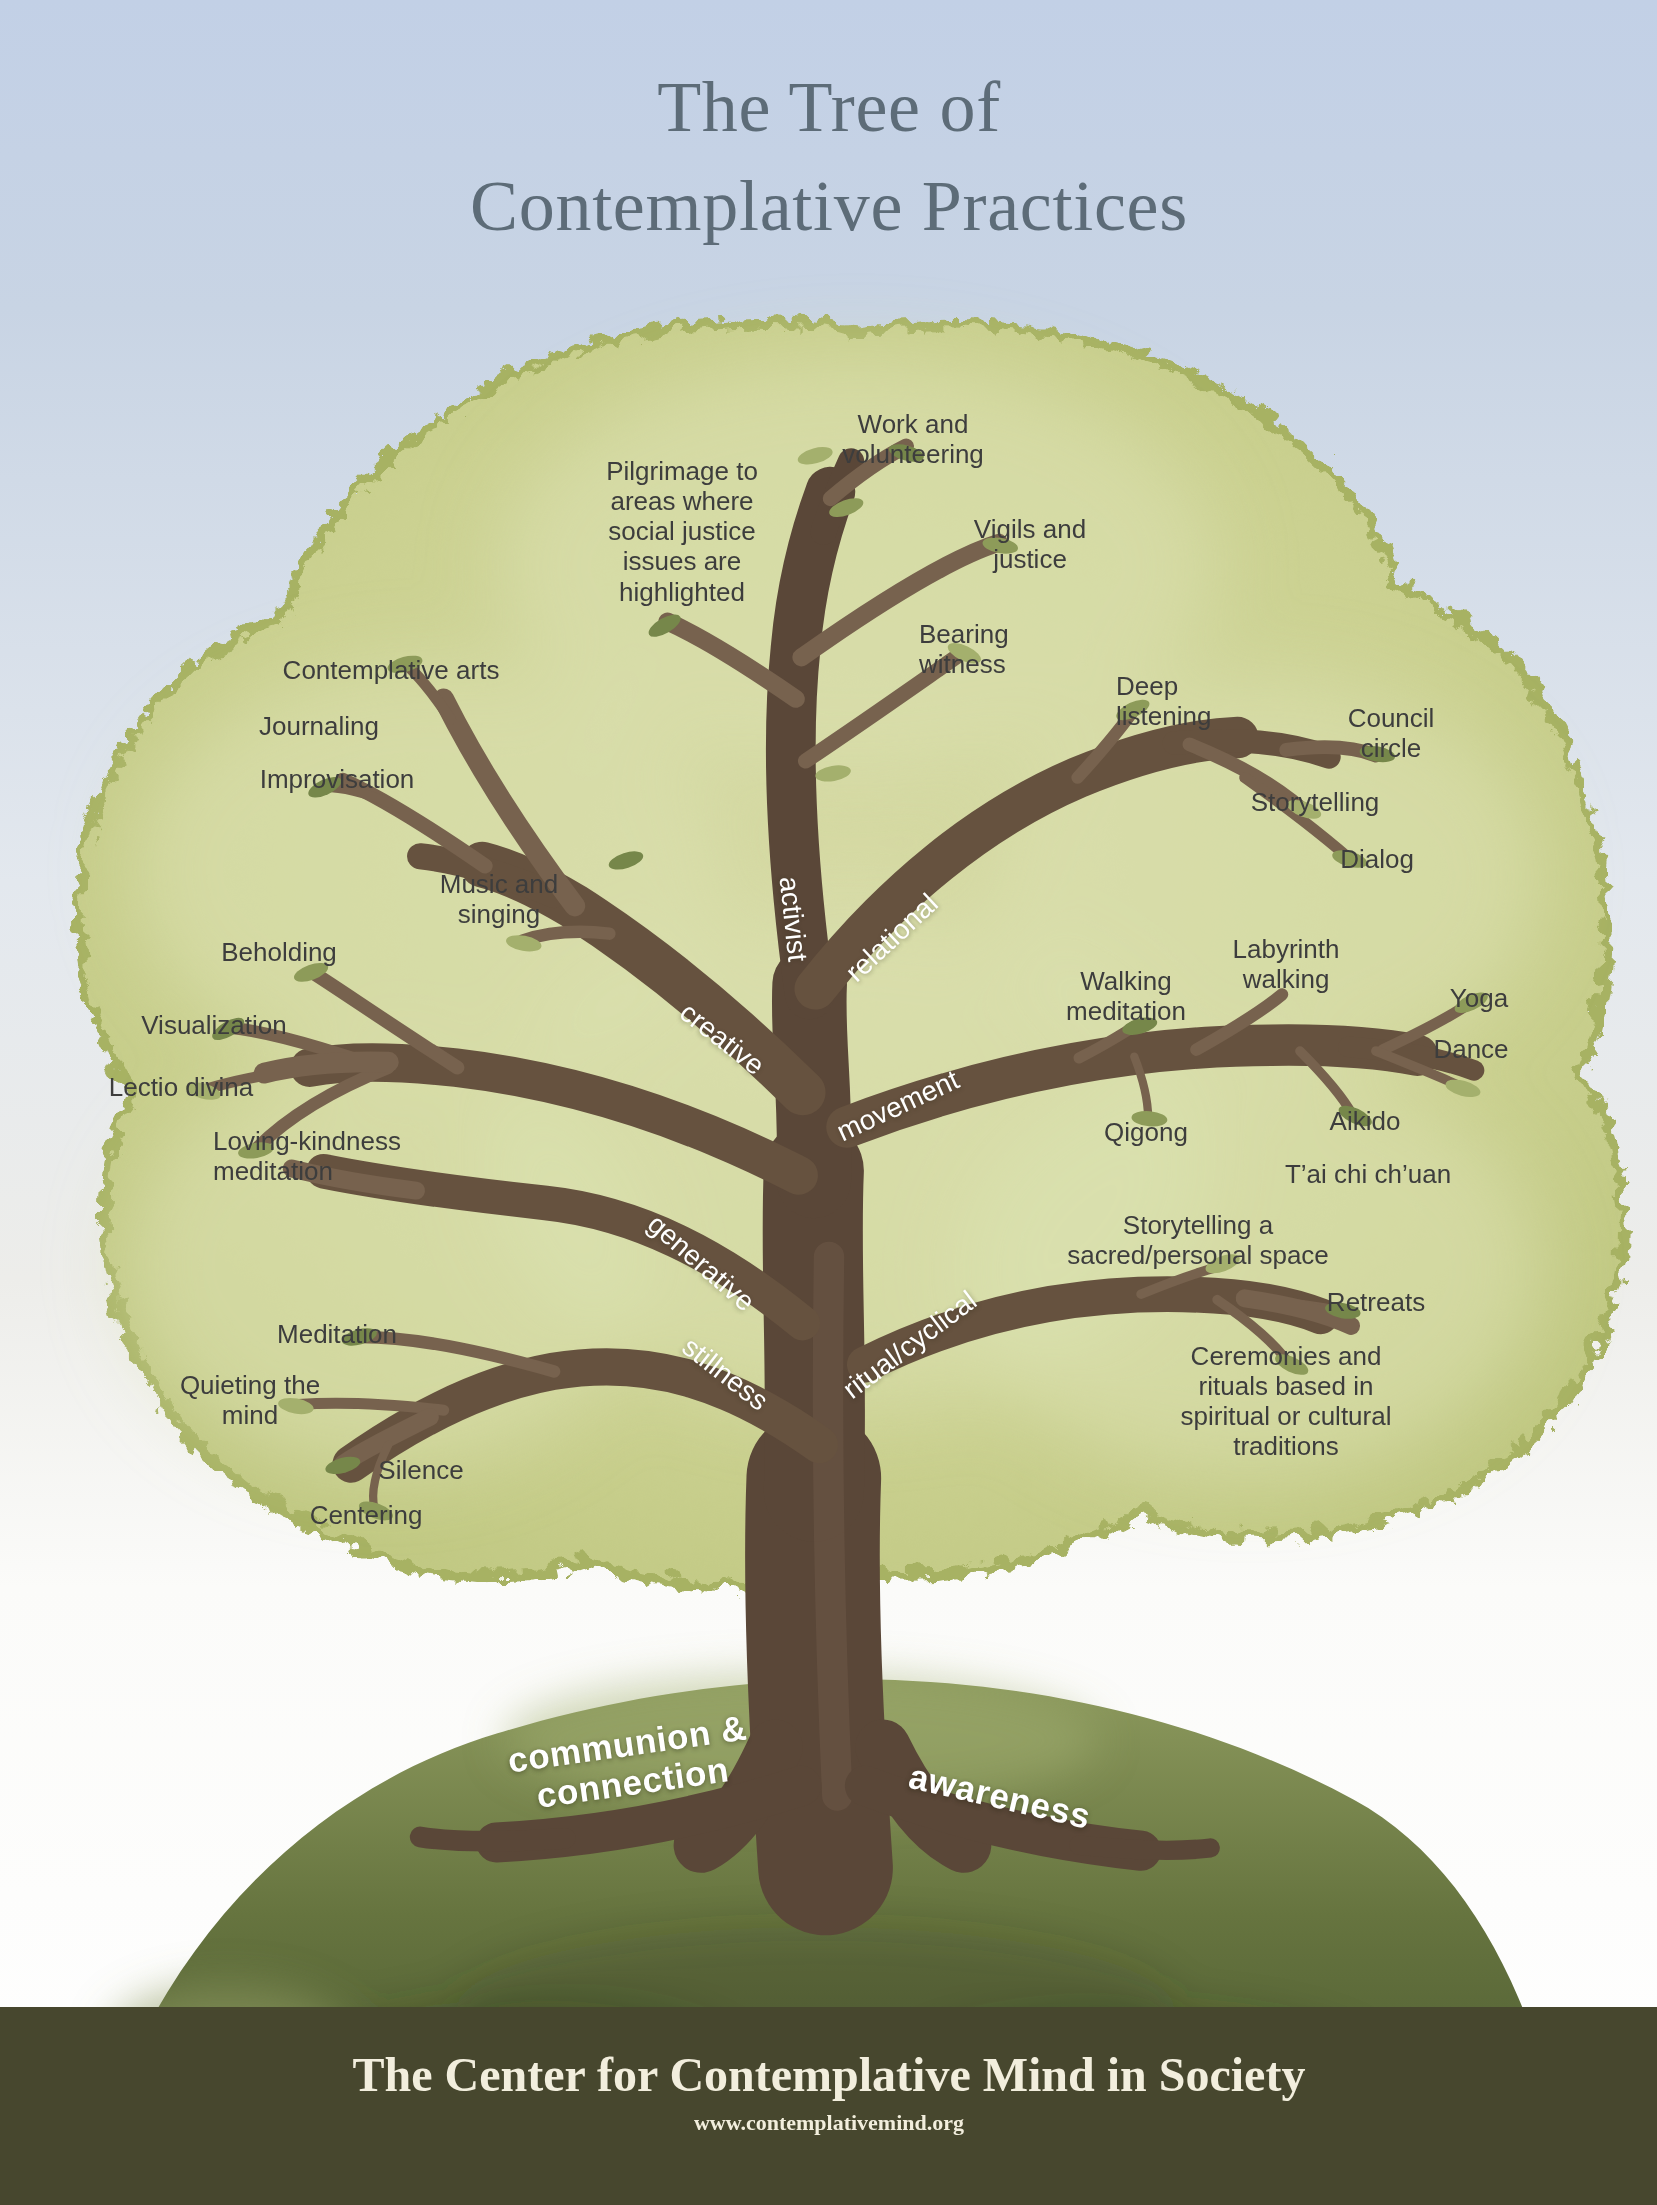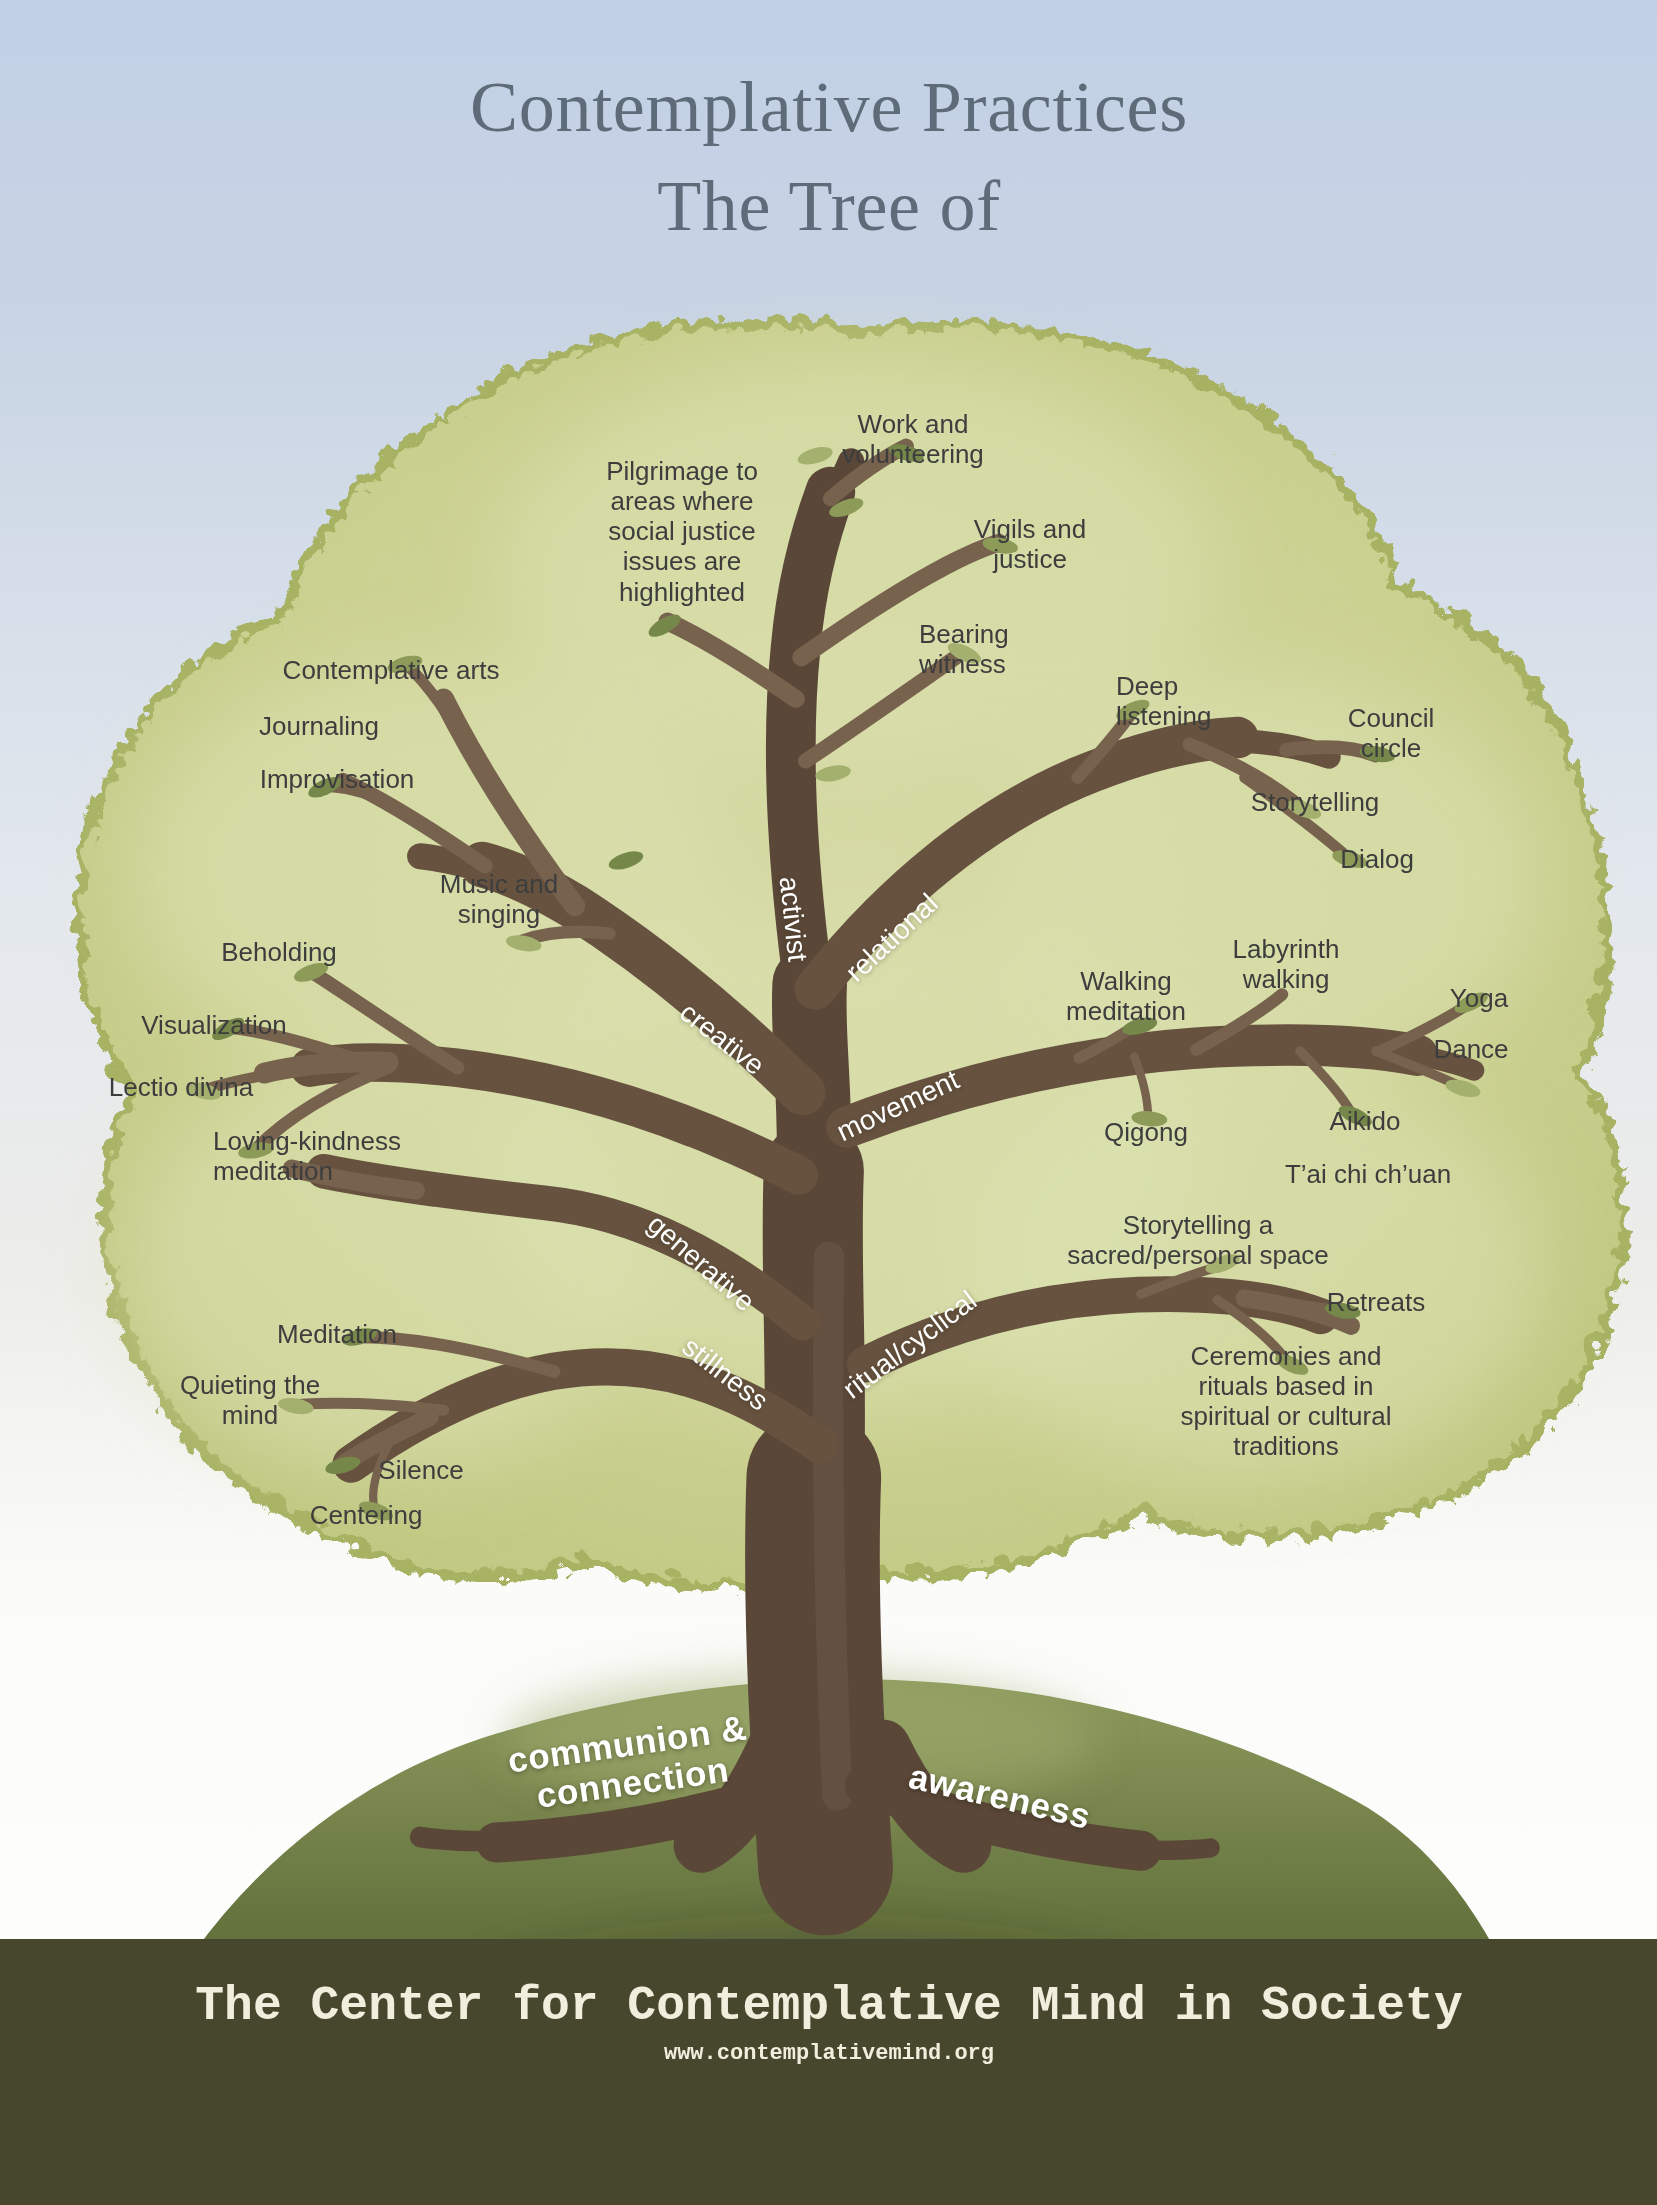--- a/index.html
+++ b/index.html
@@ -24,23 +24,23 @@
   .b{
     position:absolute;color:var(--branch_label_text,#ffffff);font-size:28px;
     white-space:nowrap;text-shadow:0 1.4px 4.1px rgba(40,40,20,.35);
   }
   .r{
     position:absolute;color:#ffffff;font-size:35px;font-weight:bold;
     text-align:center;white-space:pre-line;line-height:1.12;
     text-shadow:0 1.4px 5.5px rgba(30,30,10,.45);letter-spacing:0.7px;
   }
   .footer{
-    position:absolute;left:0;bottom:0;width:100%;height:266px;
+    position:absolute;left:0;bottom:0;width:100%;height:198px;
     background:var(--footer_bg,#47472e);text-align:center;
-    color:var(--footer_text,#f2eedd);font-family:Liberation Mono, monospace;
+    color:var(--footer_text,#f2eedd);font-family:Liberation Serif, serif;
   }
   .footer .org{padding-top:40px;font-size:48px;font-weight:bold;}
   .footer .url{margin-top:8.3px;font-size:22px;font-weight:bold;}
   
   .canopy{fill:url(#canopyGrad);stroke:var(--canopy_edge,#a7b264);stroke-width:14;}
   .lobe{fill:var(--canopy_light,#dde1b2);opacity:.55;}
   .hill{fill:url(#hillGrad);}
   .trunk{stroke:var(--trunk,#5a4738);fill:none;stroke-linecap:round;}
   .trunkhl{stroke:#6e5847;opacity:.55;fill:none;stroke-linecap:round;}
   .limb{stroke:var(--branch,#66523f);fill:none;stroke-linecap:round;}
@@ -207,22 +207,22 @@
       <ellipse class="leafA" cx="1664" cy="1620" rx="26" ry="11" transform="rotate(5 1664 1620)"></ellipse>
       <ellipse class="leafC" cx="1770" cy="1830" rx="26" ry="11" transform="rotate(-20 1770 1830)"></ellipse>
       <ellipse class="leafB" cx="1944" cy="1898" rx="26" ry="11" transform="rotate(10 1944 1898)"></ellipse>
       <ellipse class="leafA" cx="1870" cy="1976" rx="26" ry="11" transform="rotate(25 1870 1976)"></ellipse>
       <ellipse class="leafC" cx="1206" cy="1120" rx="26" ry="11" transform="rotate(-10 1206 1120)"></ellipse>
       <ellipse class="leafB" cx="906" cy="1246" rx="26" ry="11" transform="rotate(-18 906 1246)"></ellipse>
     </g>
   </svg>
 
   <div class="title">
+    <span style="display:block">The Tree of</span>
     <span style="display:block">Contemplative Practices</span>
-    <span style="display:block">The Tree of</span>
   </div>
 
   <div class="p c" style="left:913px;top:409px">Work and
 volunteering</div>
   <div class="p c" style="left:682px;top:456px">Pilgrimage to
 areas where
 social justice
 issues are
 highlighted</div>
   <div class="p c" style="left:1030px;top:514px">Vigils and

